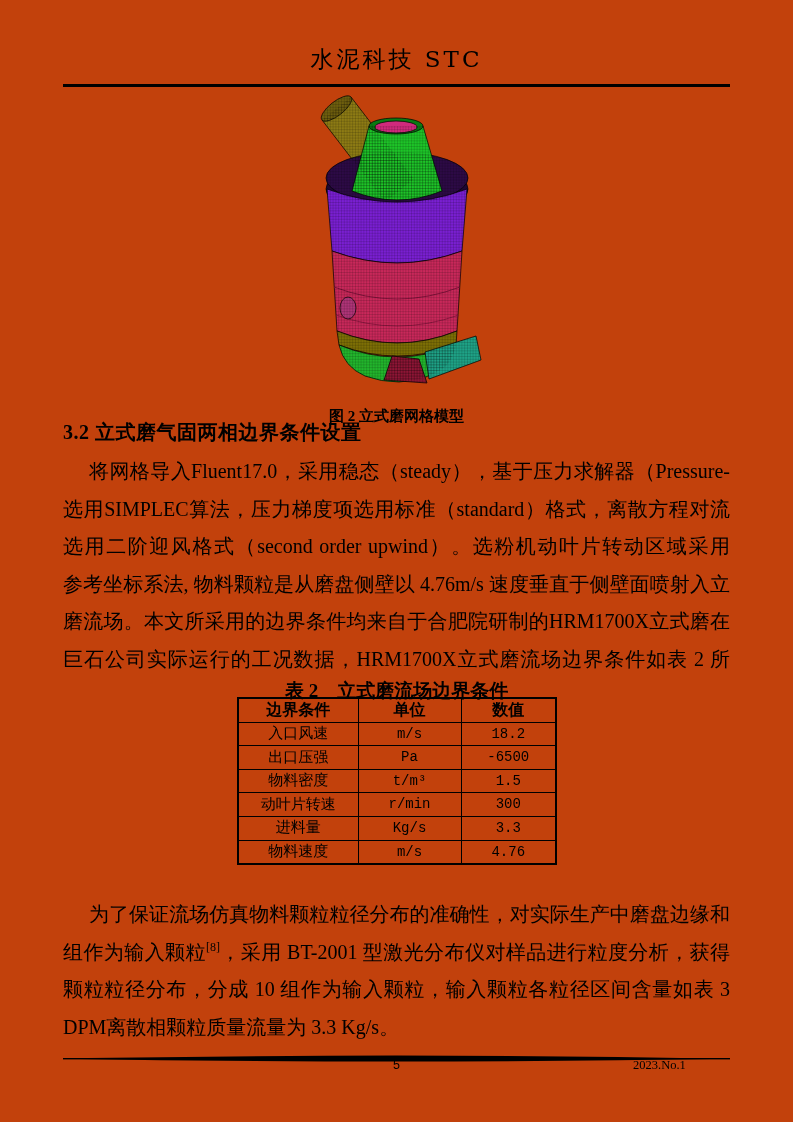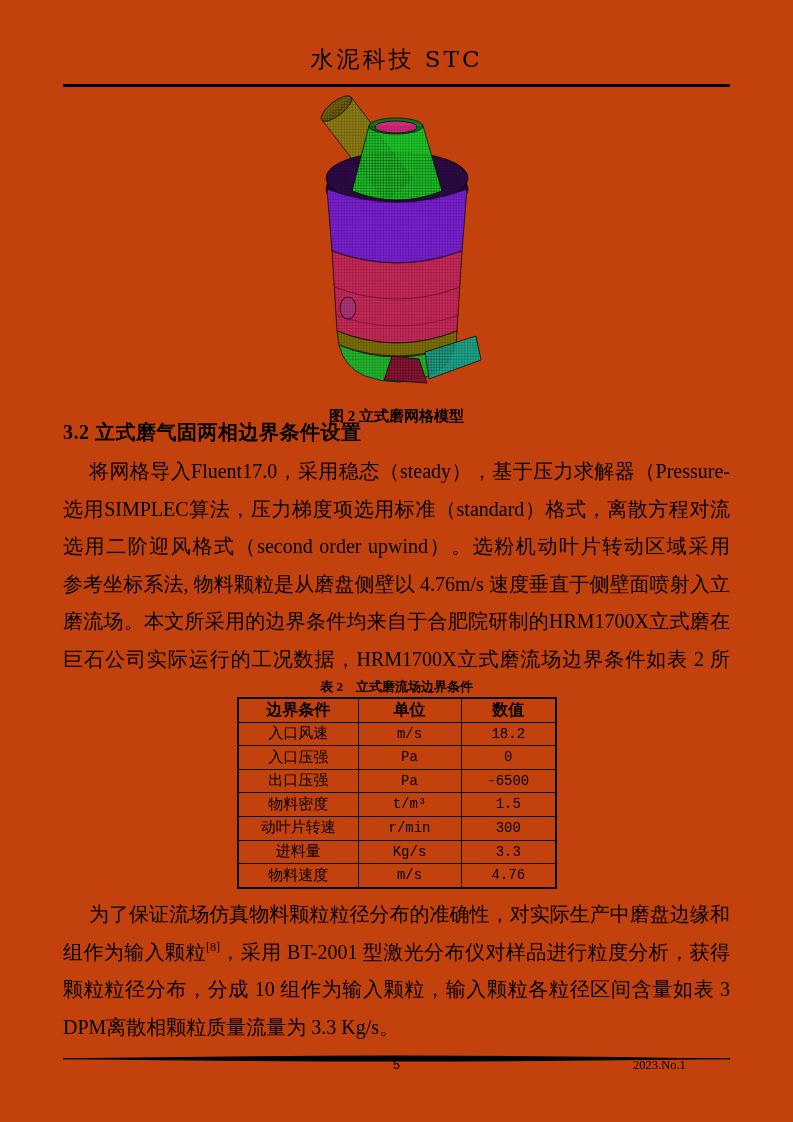--- a/index.html
+++ b/index.html
@@ -33,21 +33,21 @@
     height:37.6px; line-height:37.6px;
     text-align:justify; text-align-last:justify;
     overflow:hidden;
   }
   .para .line.indent { padding-left:26px; }
   .para .line.last { text-align-last:auto; }
   sup.ref { font-size:12px; vertical-align:super; line-height:0; }
 
   .table-caption {
     position:absolute; top:678px; left:63px; width:667px; text-align:center;
-    font-weight:bold; font-size:13px;
+    font-weight:bold; font-size:19px;
   }
   table.bc-table {
     position:absolute; top:697px; left:237px; width:318px;
     border-collapse:collapse; table-layout:fixed;
     border:2.5px solid #000; font-size:15px;
   }
   .bc-table th, .bc-table td {
     border:1px solid #000; text-align:center; vertical-align:middle;
     padding:0; height:22.6px; line-height:1.05; overflow:hidden;
   }
@@ -156,25 +156,20 @@
         <th>数值</th>
       </tr>
     </thead>
     <tbody>
       <tr>
         <td>入口风速</td>
         <td class="mono">m/s</td>
         <td class="mono">18.2</td>
       </tr>
       <tr>
-        <td>入口压强</td>
-        <td class="mono">Pa</td>
-        <td class="mono">0</td>
-      </tr>
-      <tr>
         <td>出口压强</td>
         <td class="mono">Pa</td>
         <td class="mono">-6500</td>
       </tr>
       <tr>
         <td>物料密度</td>
         <td class="mono">t/m³</td>
         <td class="mono">1.5</td>
       </tr>
       <tr>

